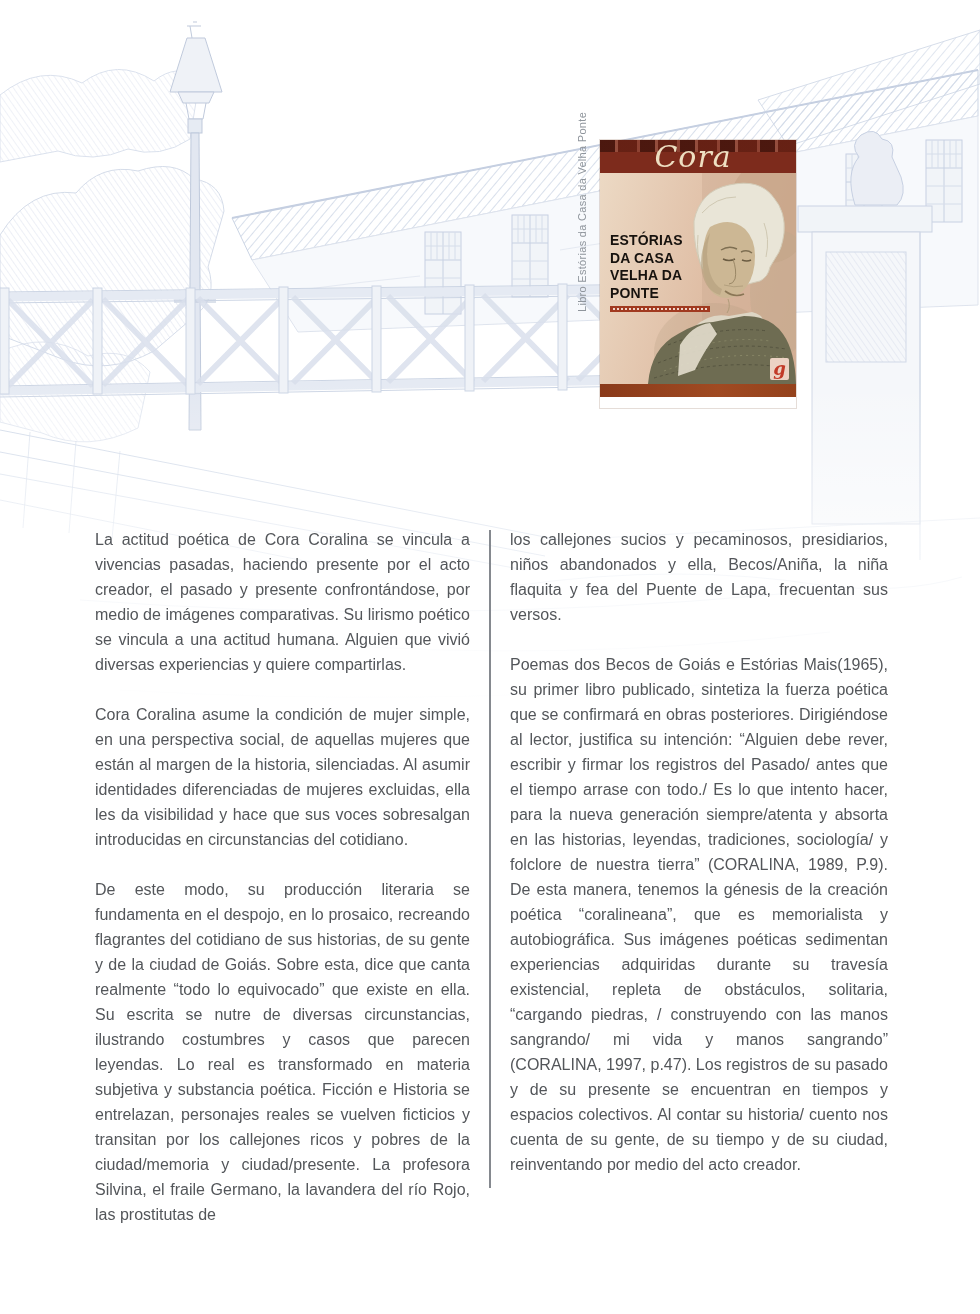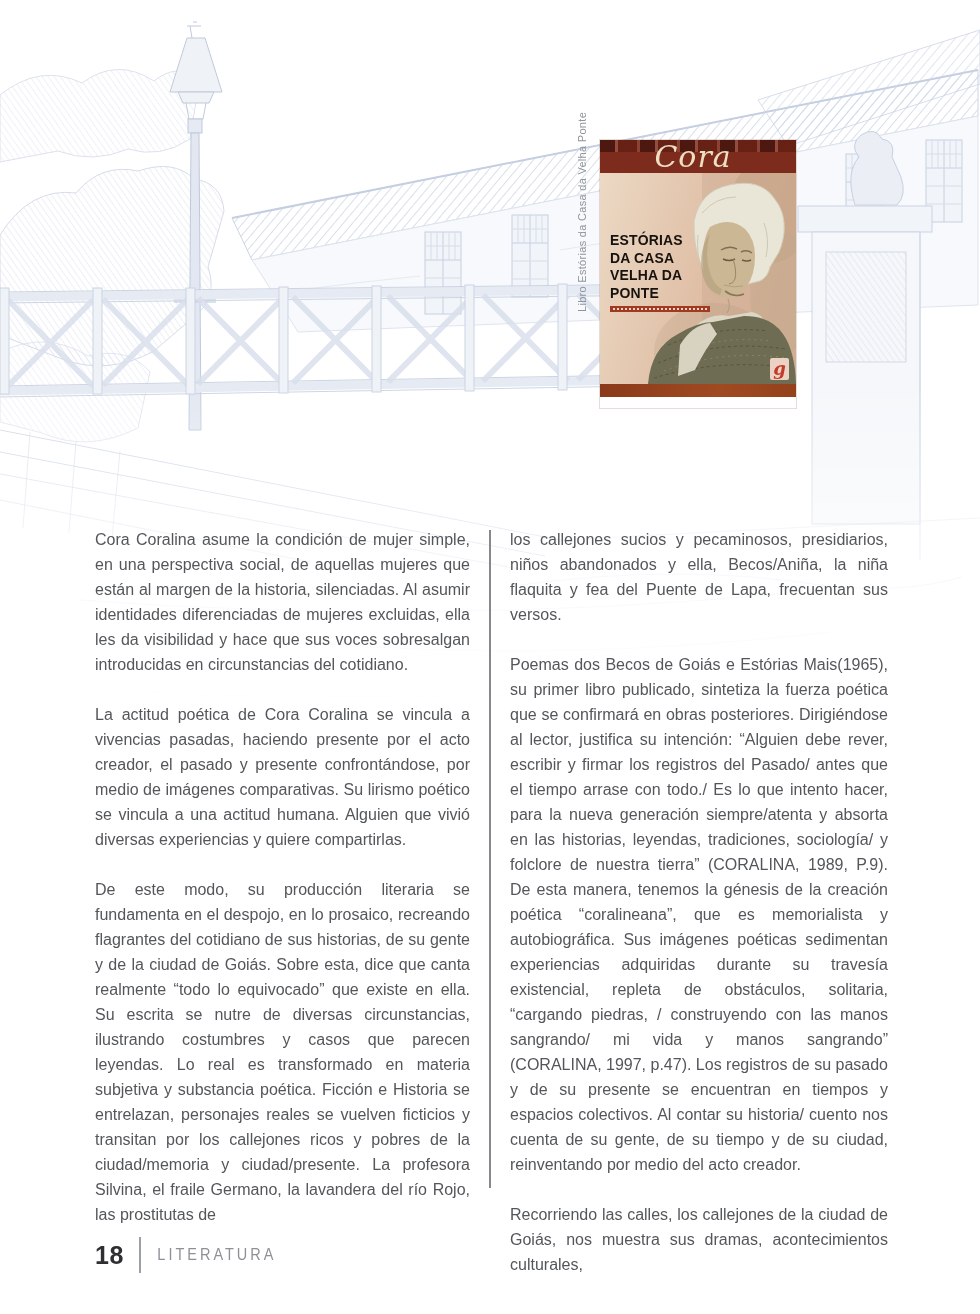--- a/index.html
+++ b/index.html
@@ -205,31 +205,25 @@
           <div>PONTE</div>
         </div>
       <div class="red-bar"></div>
       <div class="g-logo">g</div>
     </div>
     <div class="cover-bottom-band"></div>
   </div>
 
   <div class="columns">
     <div class="col col-left" id="col-left">
+        <p><span>La actitud poética de Cora Coralina se vincula a vivencias pasadas, haciendo presente por el acto creador, el pasado y presente confrontándose, por medio de imágenes comparativas. Su lirismo poético se vincula a una actitud humana. Alguien que vivió diversas experiencias y quiere compartirlas.</span></p>
         <p><span>Cora Coralina asume la condición de mujer simple, en una perspectiva social, de aquellas mujeres que están al margen de la historia, silenciadas. Al asumir identidades diferenciadas de mujeres excluidas, ella les da visibilidad y hace que sus voces sobresalgan introducidas en circunstancias del cotidiano.</span></p>
-        <p><span>La actitud poética de Cora Coralina se vincula a vivencias pasadas, haciendo presente por el acto creador, el pasado y presente confrontándose, por medio de imágenes comparativas. Su lirismo poético se vincula a una actitud humana. Alguien que vivió diversas experiencias y quiere compartirlas.</span></p>
         <p><span>De este modo, su producción literaria se fundamenta en el despojo, en lo prosaico, recreando flagrantes del cotidiano de sus historias, de su gente y de la ciudad de Goiás. Sobre esta, dice que canta realmente “todo lo equivocado” que existe en ella. Su escrita se nutre de diversas circunstancias, ilustrando costumbres y casos que parecen leyendas. Lo real es transformado en materia subjetiva y substancia poética. Ficción e Historia se entrelazan, personajes reales se vuelven ficticios y transitan por los callejones ricos y pobres de la ciudad/memoria y ciudad/presente. La profesora Silvina, el fraile Germano, la lavandera del río Rojo, las prostitutas de</span></p>
       </div>
     <div class="col col-right" id="col-right">
         <p><span>los callejones sucios y pecaminosos, presidiarios, niños abandonados y ella, Becos/Aniña, la niña flaquita y fea del Puente de Lapa, frecuentan sus versos.</span></p>
         <p><span class="italic">Poemas dos Becos de Goiás e Estórias Mais</span><span>(1965), su primer libro publicado, sintetiza la fuerza poética que se confirmará en obras posteriores. Dirigiéndose al lector, justifica su intención: “Alguien debe rever, escribir y firmar los registros del Pasado/ antes que el tiempo arrase con todo./ Es lo que intento hacer, para la nueva generación siempre/atenta y absorta en las historias, leyendas, tradiciones, sociología/ y folclore de nuestra tierra” (CORALINA, 1989, P.9). De esta manera, tenemos la génesis de la creación poética “coralineana”, que es memorialista y autobiográfica. Sus imágenes poéticas sedimentan experiencias adquiridas durante su travesía existencial, repleta de obstáculos, solitaria, “cargando piedras, / construyendo con las manos sangrando/ mi vida y manos sangrando” (CORALINA, 1997, p.47). Los registros de su pasado y de su presente se encuentran en tiempos y espacios colectivos. Al contar su historia/ cuento nos cuenta de su gente, de su tiempo y de su ciudad, reinventando por medio del acto creador.</span></p>
-        <p><span>Recorriendo las calles, los callejones de la ciudad de Goiás, nos muestra sus dramas, acontecimientos culturales,</span></p>
       </div>
   </div>
   <div class="divider"></div>
 
-  <div class="footer">
-    <span class="page-num">18</span>
-    <span class="footer-bar"></span>
-    <span class="section-label">LITERATURA</span>
-  </div>
 
 </div>
 
 </body></html>

